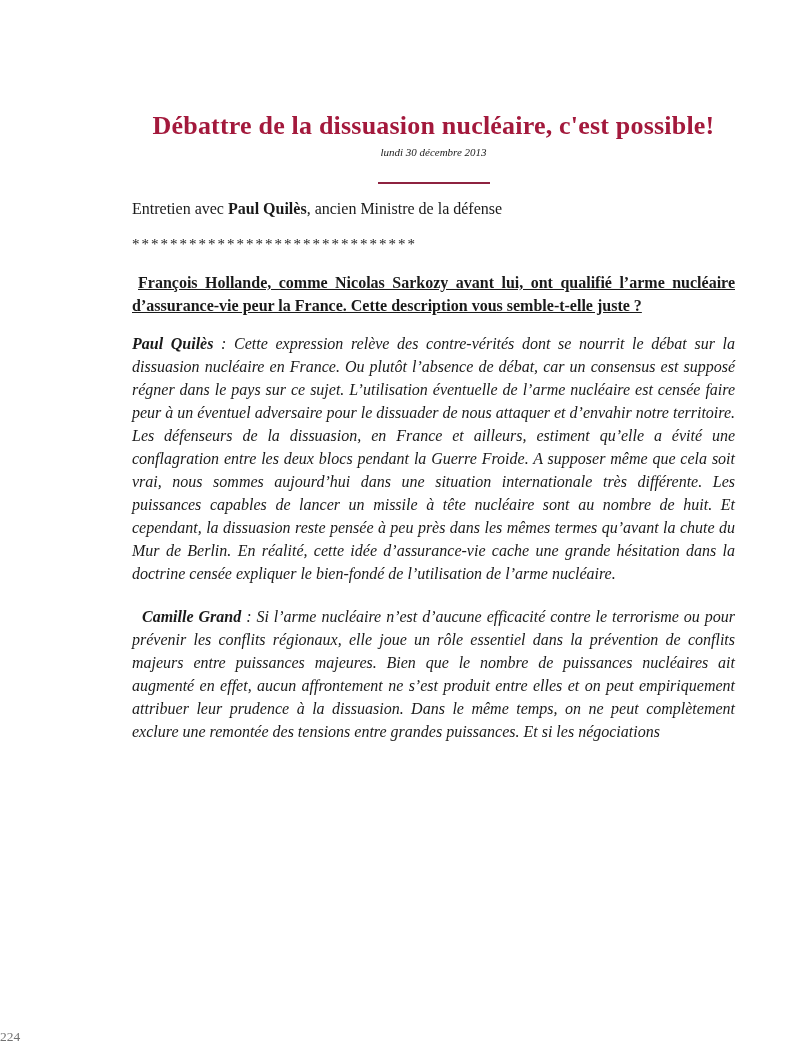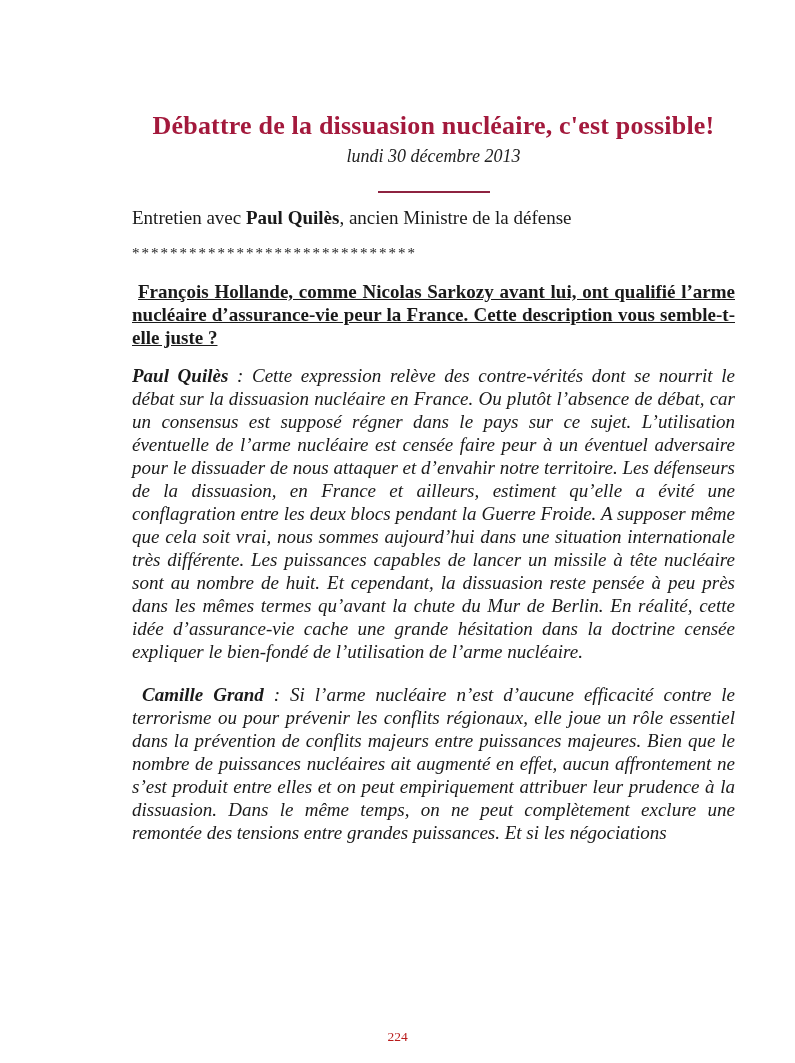--- a/index.html
+++ b/index.html
@@ -23,33 +23,33 @@
     line-height: 1.35;
     text-align: center;
     color: #A3193C;
     letter-spacing: 0.2px;
   }
 
   .doc-date {
     margin-top: 3px;
     text-align: center;
     font-style: italic;
-    font-size: 18px;
+    font-size: 11px;
     color: #222222;
   }
 
   .title-sep {
     display: block;
     width: 112px;
     border: none;
     border-top: 2px solid #8E2340;
     margin: 24px auto 0 auto;
   }
 
-  p { margin: 0; font-size: 19px; line-height: 23px; }
+  p { margin: 0; font-size: 16px; line-height: 23px; }
 
   .intro-line { margin-top: 13px; }
   .intro-line + .intro-line { margin-top: 14px; }
 
   .editorial-note {
     margin-top: 15px;
     font-style: italic;
     text-align: justify;
   }
 
@@ -72,23 +72,22 @@
     text-align: justify;
     font-style: italic;
   }
   .answer.camille { margin-top: 20px; text-indent: 10px; }
 
   .page-number {
     position: absolute;
     left: 0;
     right: 0;
     bottom: 26px;
-    text-align: center;
     font-size: 13.5px;
-    color: #b91c1c;
+    color: #737373;
   }
 </style>
 </head>
 <body>
 
 <div class="page">
 
   <h1 class="doc-title">Débattre de la dissuasion nucléaire, c'est possible!</h1>
 
   <div class="doc-date">lundi 30 décembre 2013</div>

